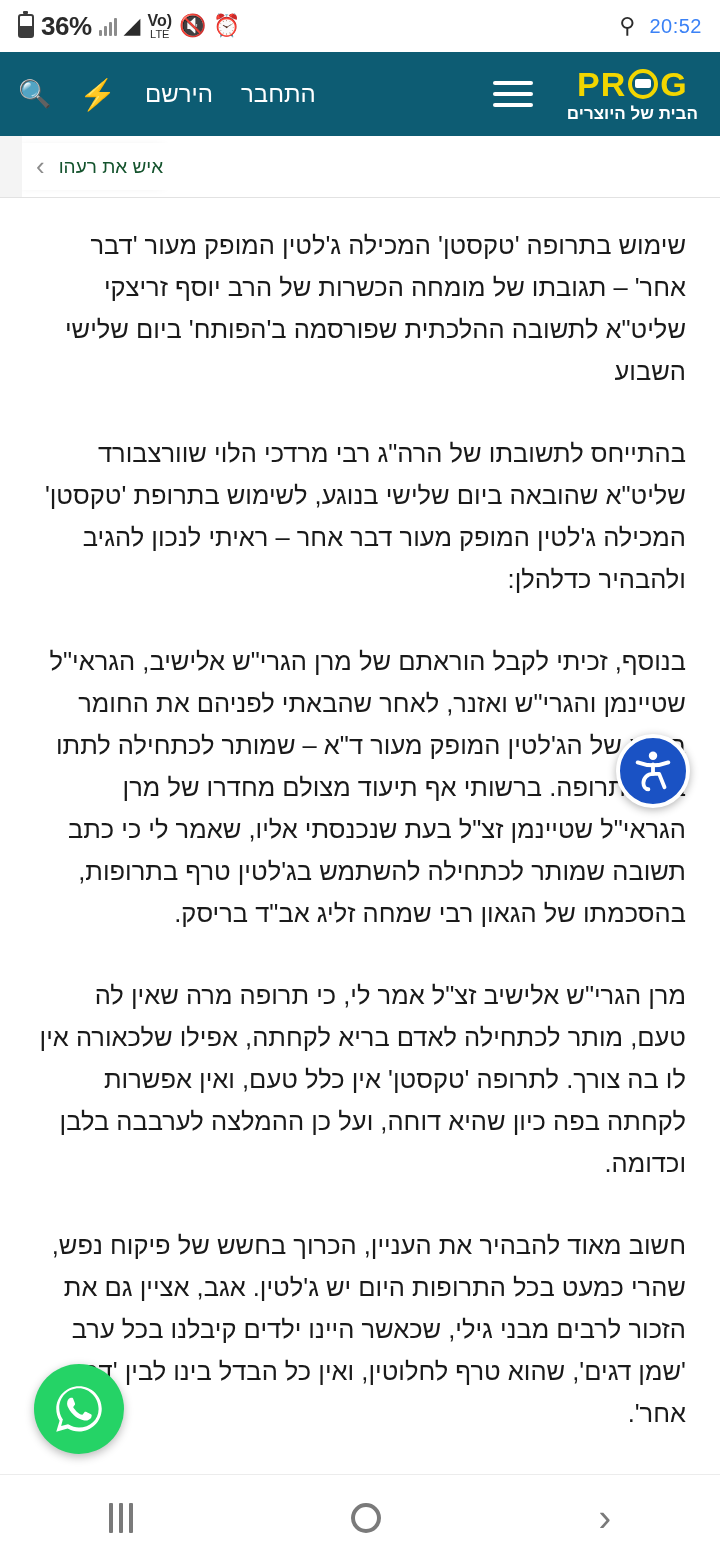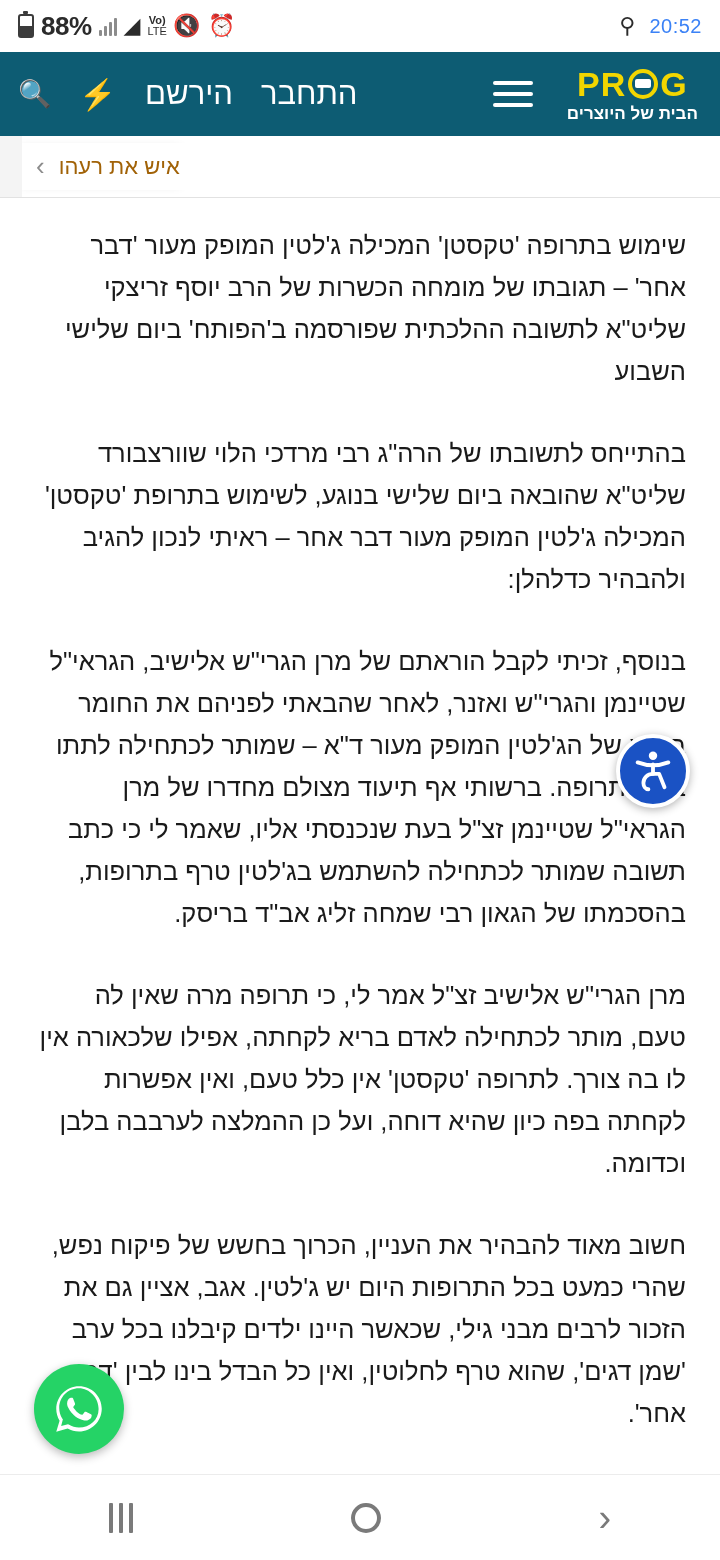--- a/index.html
+++ b/index.html
@@ -36,21 +36,21 @@
   }
   .battery-pct { font-size: 26px; font-weight: bold; color: #2b2b2b; letter-spacing: -0.5px; }
   .sig-bars { display: flex; align-items: flex-end; gap: 2px; height: 20px; }
   .sig-bars i { display: block; width: 3px; background: #8c8c8c; border-radius: 1px; }
   .sig-bars i:nth-child(1) { height: 6px; }
   .sig-bars i:nth-child(2) { height: 10px; }
   .sig-bars i:nth-child(3) { height: 14px; }
   .sig-bars i:nth-child(4) { height: 18px; }
   .wifi-icon { font-size: 22px; color: #2b2b2b; line-height: 1; }
   .volte-icon { display: flex; flex-direction: column; align-items: center; line-height: 1; color: #2b2b2b; }
-  .volte-icon .t { font-size: 11px; font-weight: bold; }
+  .volte-icon .t { font-size: 16px; font-weight: bold; }
   .volte-icon .b { font-size: 11px; font-weight: normal; }
   .mute-icon, .alarm-icon, .key-icon { font-size: 22px; color: #2b2b2b; line-height: 1; }
   .clock-text { font-size: 20px; color: #3b82f6; letter-spacing: 0.5px; }
 
   
   .app-header {
     height: 84px;
     background: #0d5c73;
     display: flex;
     align-items: center;
@@ -74,21 +74,21 @@
     content: ""; position: absolute; width: 16px; height: 9px;
     background: #ffffff; border-radius: 2px;
   }
   .logo-sub {
     font-size: 17px; color: #ffffff; font-weight: bold;
     background: #0d5c73; margin-top: 4px;
   }
   .hamburger { width: 40px; display: flex; flex-direction: column; gap: 7px; }
   .hamburger span { display: block; height: 4px; background: #ffffff; border-radius: 2px; }
   .nav-links { display: flex; align-items: center; gap: 28px; }
-  .nav-link { color: #ffffff; font-size: 31px; text-align: right; }
+  .nav-link { color: #ffffff; font-size: 24px; text-align: right; }
   .icon-btn { color: #ffffff; font-size: 27px; display: flex; align-items: center; }
   .bolt { font-size: 30px; }
 
   
   .crumb-strip {
     height: 62px;
     background: #ffffff;
     border-bottom: 1px solid #e2e2e2;
     display: flex;
     align-items: center;
@@ -97,21 +97,21 @@
     position: relative;
   }
   .crumb-pill {
     margin-right: auto;
     display: flex; align-items: center; gap: 14px;
     background: #ffffff;
     padding: 8px 12px 8px 16px;
     box-shadow: -6px 0 10px -6px rgba(0,0,0,0.18);
     border-radius: 2px;
   }
-  .crumb-text { font-size: 22px; color: #a16207; }
+  .crumb-text { font-size: 19px; color: #14532d; }
   .crumb-arrow { font-size: 26px; color: #8c8c8c; }
   .crumb-strip .left-fade {
     position: absolute; left: 0; top: 0; bottom: 0; width: 22px;
     background: #f4f4f4;
   }
 
   
   .article {
     padding: 26px 34px 0 34px;
     direction: rtl;
@@ -161,21 +161,21 @@
   .nav-recent i { display: block; width: 4px; height: 30px; background: #7a7a7a; border-radius: 1px; }
   .nav-home { width: 30px; height: 30px; border: 4px solid #7a7a7a; border-radius: 50%; }
   .nav-back { font-size: 38px; color: #7a7a7a; line-height: 1; }
 </style>
 </head>
 <body>
 
 <div class="status-bar">
   <div class="status-left">
     <span class="battery-icon"></span>
-    <span class="battery-pct">88%</span>
+    <span class="battery-pct">36%</span>
     <span class="sig-bars">
         <i></i>
         <i></i>
         <i></i>
         <i></i>
       </span>
     <span class="wifi-icon">◢</span>
     <span class="volte-icon">
       <span class="t">Vo)</span>
       <span class="b">LTE</span>

